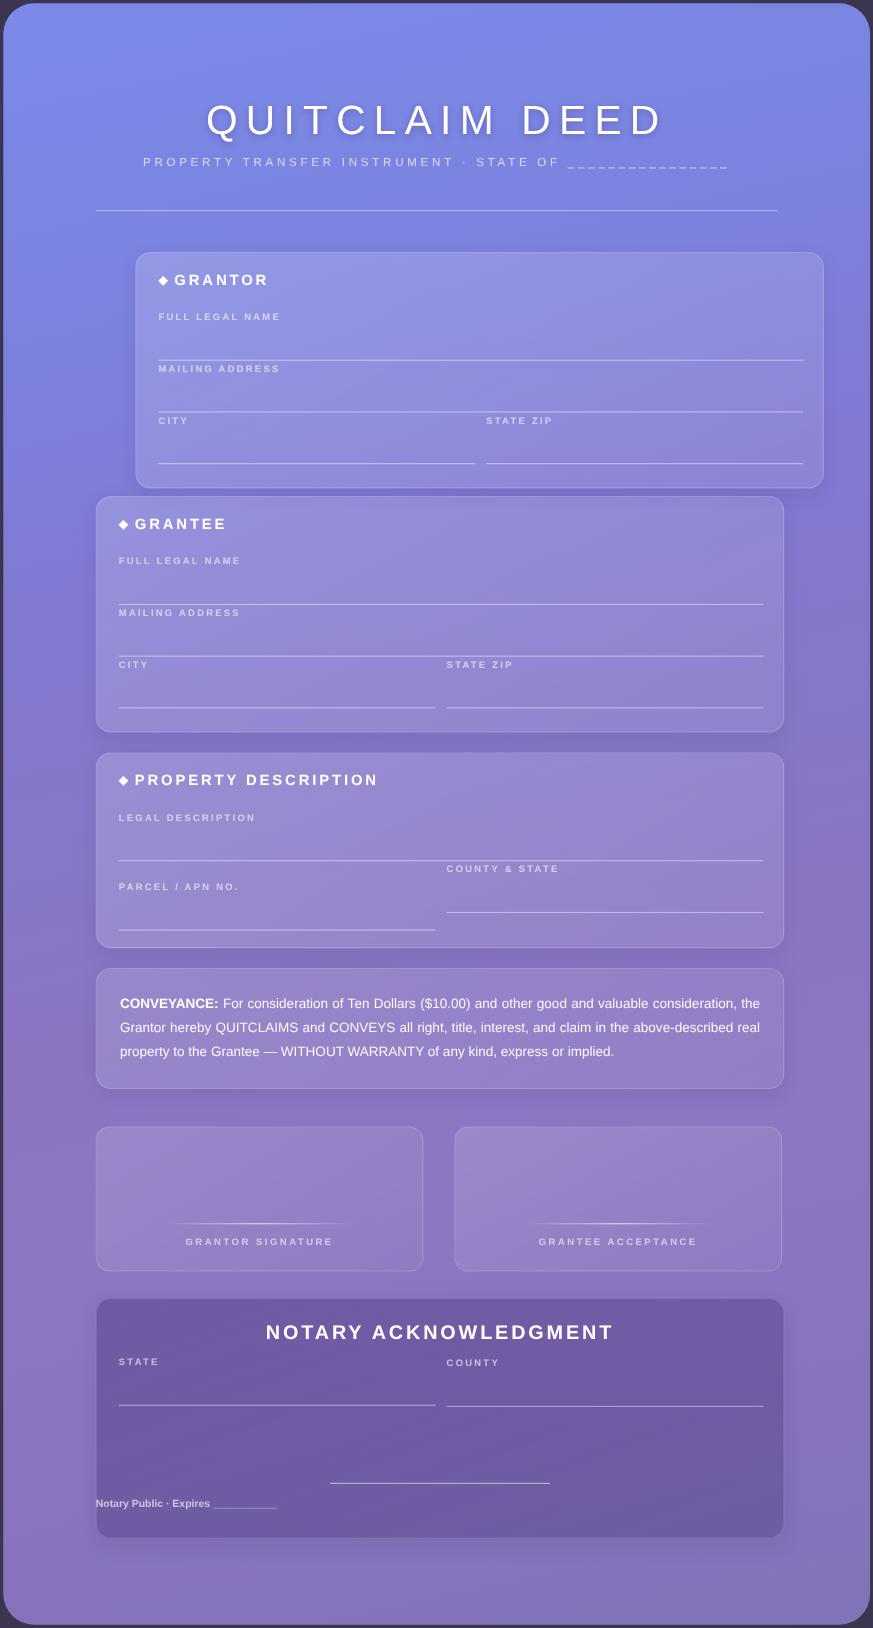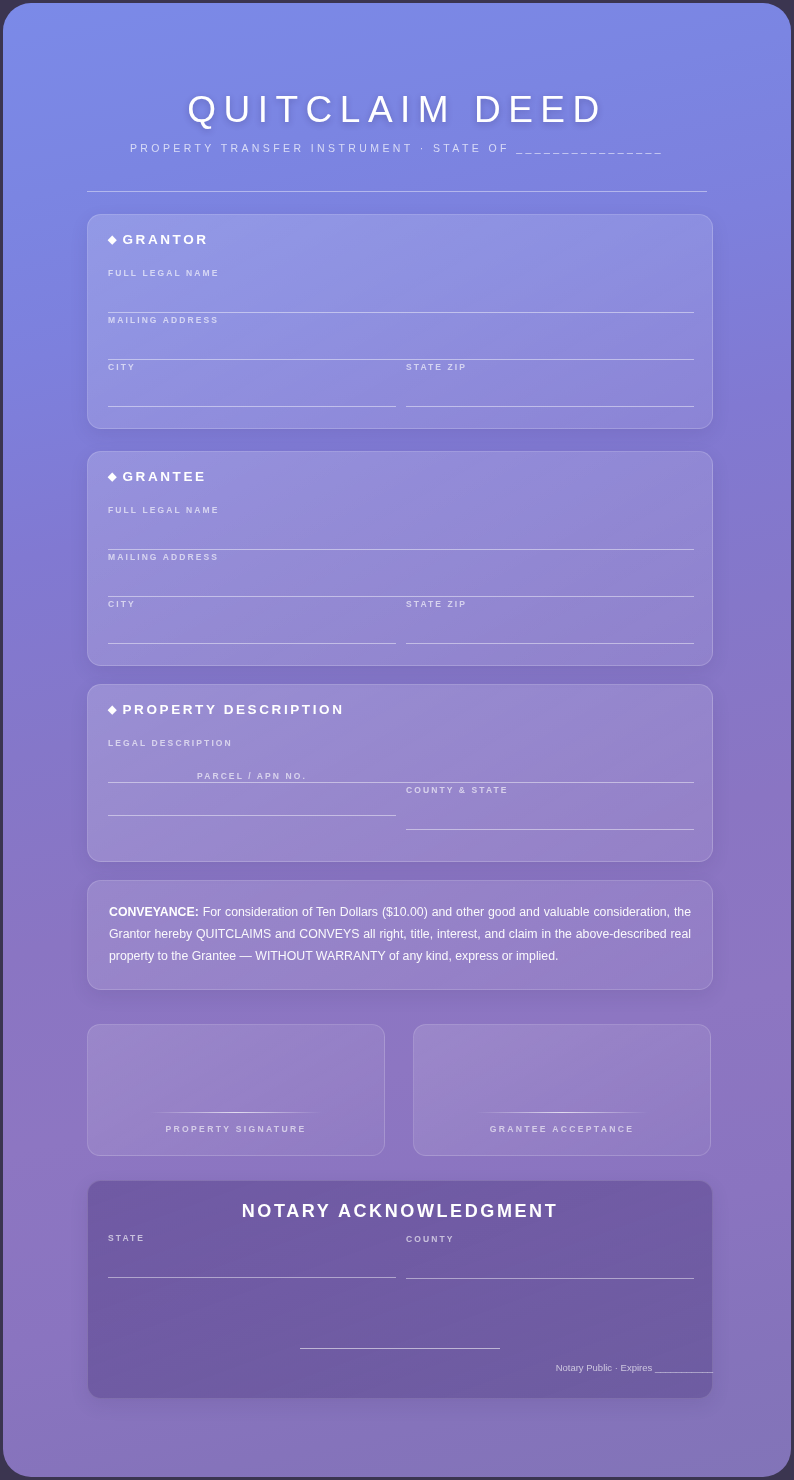--- a/index.html
+++ b/index.html
@@ -217,39 +217,40 @@
     top: 1345px;
     width: 200px;
     height: 1px;
     background: rgba(255,255,255,0.55);
   }
   .notary-sig-caption {
     position: absolute;
     left: 84px;
     top: 1359px;
     width: 626px;
-    text-align: right;
+    text-align: left;
     font-size: 9.5px;
     color: rgba(255,255,255,0.64);
     white-space: nowrap;
+    font-weight: bold;
   }
 </style>
 </head>
 <body>
 
 <div class="page">
   <div class="inner">
 
     <div class="doc-header">
       <div class="doc-title">QUITCLAIM DEED</div>
       <div class="doc-subtitle">PROPERTY TRANSFER INSTRUMENT · STATE OF ________________</div>
     </div>
     <div class="header-rule"></div>
 
-    <div class="card party" style="top:211px; height:215px;">
+    <div class="card party" style="top:226px; height:215px;margin-left:36px;">
       <div class="card-title">
         <span class="dia">◆</span><span>GRANTOR</span>
       </div>
 
       <div class="field" style="left:20px; top:53px; width:586px; height:45px;">
         <div class="field-label">FULL LEGAL NAME</div>
         <div class="field-line"></div>
       </div>
 
       <div class="field" style="left:20px; top:100px; width:586px; height:45px;">
@@ -297,38 +298,38 @@
     <div class="card party" style="top:681px; height:178px;">
       <div class="card-title">
         <span class="dia">◆</span><span>PROPERTY DESCRIPTION</span>
       </div>
 
       <div class="field" style="left:20px; top:53px; width:586px; height:45px;">
         <div class="field-label">LEGAL DESCRIPTION</div>
         <div class="field-line"></div>
       </div>
 
-      <div class="field" style="left:20px; top:86px; width:288px; height:45px;text-align:center;">
+      <div class="field" style="left:20px; top:116px; width:288px; height:45px;">
         <div class="field-label">PARCEL / APN NO.</div>
         <div class="field-line"></div>
       </div>
 
       <div class="field" style="left:318px; top:100px; width:288px; height:45px;">
         <div class="field-label">COUNTY &amp; STATE</div>
         <div class="field-line"></div>
       </div>
     </div>
 
     <div class="card conveyance" style="top:877px; height:110px;">
       <p class="conveyance-text"><b>CONVEYANCE:</b><span> For consideration of Ten Dollars ($10.00) and other good and valuable consideration, the Grantor hereby QUITCLAIMS and CONVEYS all right, title, interest, and claim in the above-described real property to the Grantee — WITHOUT WARRANTY of any kind, express or implied.</span></p>
     </div>
 
     <div class="sig-box left">
       <div class="sig-line"></div>
-      <div class="sig-caption">PROPERTY SIGNATURE</div>
+      <div class="sig-caption">GRANTOR SIGNATURE</div>
     </div>
 
     <div class="sig-box right">
       <div class="sig-line"></div>
       <div class="sig-caption">GRANTEE ACCEPTANCE</div>
     </div>
 
     <div class="card notary">
       <div class="notary-title">NOTARY ACKNOWLEDGMENT</div>
 

